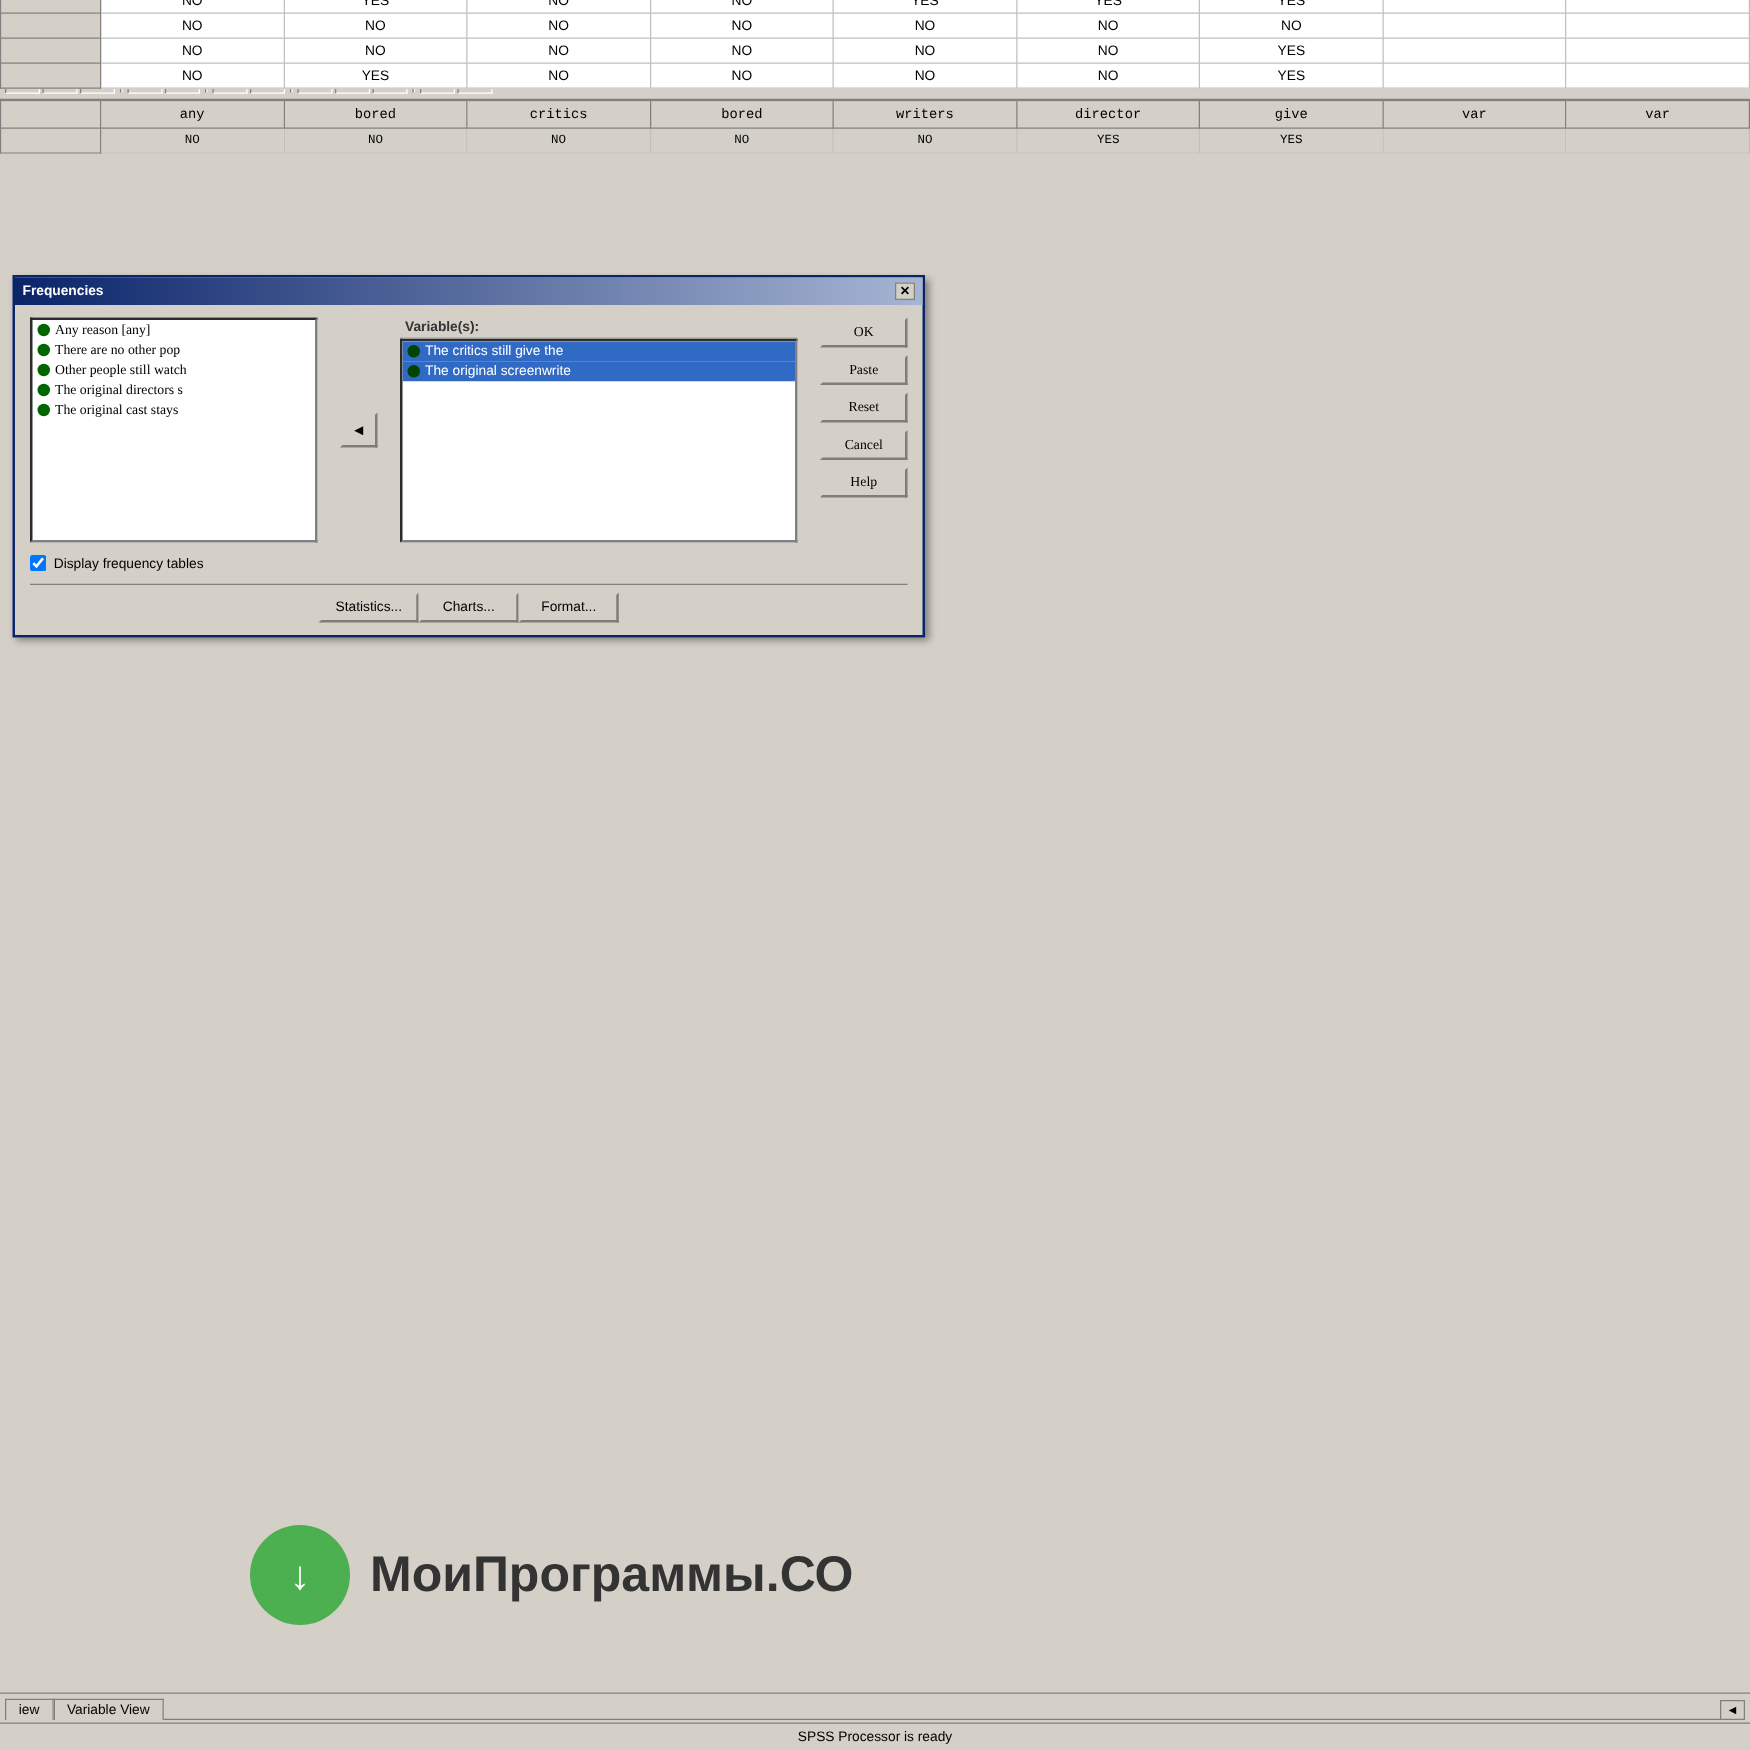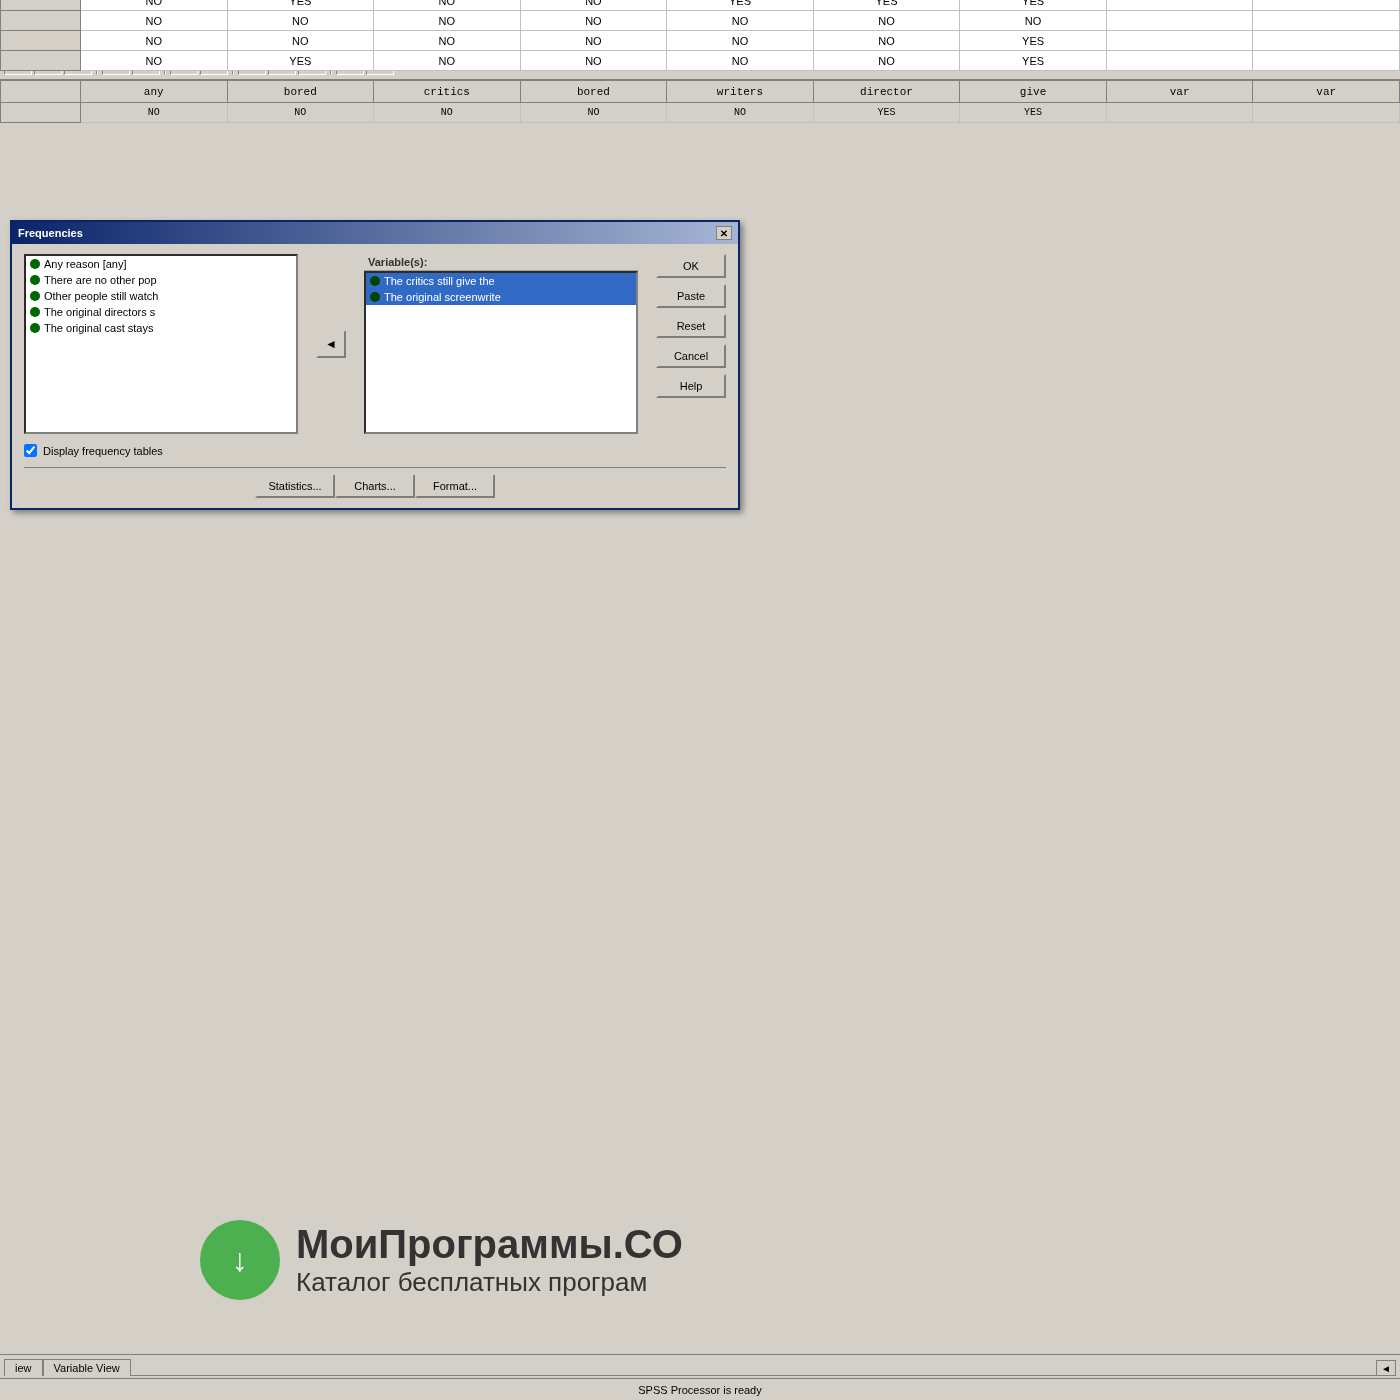--- a/index.html
+++ b/index.html
@@ -189,26 +189,27 @@
     }
     .dialog-body {
       padding: 10px 12px;
     }
     .dialog-row {
       display: flex;
       gap: 10px;
       margin-bottom: 10px;
     }
     .list-box {
-      width: 274px;
+      width: 230px;
       height: 180px;
       background: white;
       border: 2px inset #808080;
       overflow-y: auto;
       font-size: 11px;
+      font-family: Liberation Serif, serif;
     }
     .list-item {
       padding: 2px 4px;
       display: flex;
       align-items: center;
       gap: 4px;
       cursor: pointer;
       white-space: nowrap;
     }
     .list-item .bullet {
@@ -239,20 +240,21 @@
       background: white;
       border: 2px inset #808080;
       overflow-y: auto;
       font-size: 11px;
     }
     .dialog-buttons {
       display: flex;
       flex-direction: column;
       gap: 6px;
       margin-left: 8px;
+      font-family: Liberation Serif, serif;
     }
     .dlg-btn {
       width: 70px;
       height: 24px;
       background: #d4d0c8;
       border: 2px outset #d4d0c8;
       cursor: pointer;
       font-size: 11px;
       text-align: center;
       display: flex;
@@ -533,15 +535,14 @@
 <div class="status-bar" style="position:absolute; bottom:0; left:0; right:0;">
   <span>SPSS Processor is ready</span>
 </div>
 
 <div class="watermark">
   <div class="watermark-circle">
     <span>↓</span>
   </div>
   <div>
     <div class="watermark-text">МоиПрограммы.СО</div>
-    <div class="watermark-subtext">Каталог бесплатных програм</div>
   </div>
 </div>
 
 </body></html>

